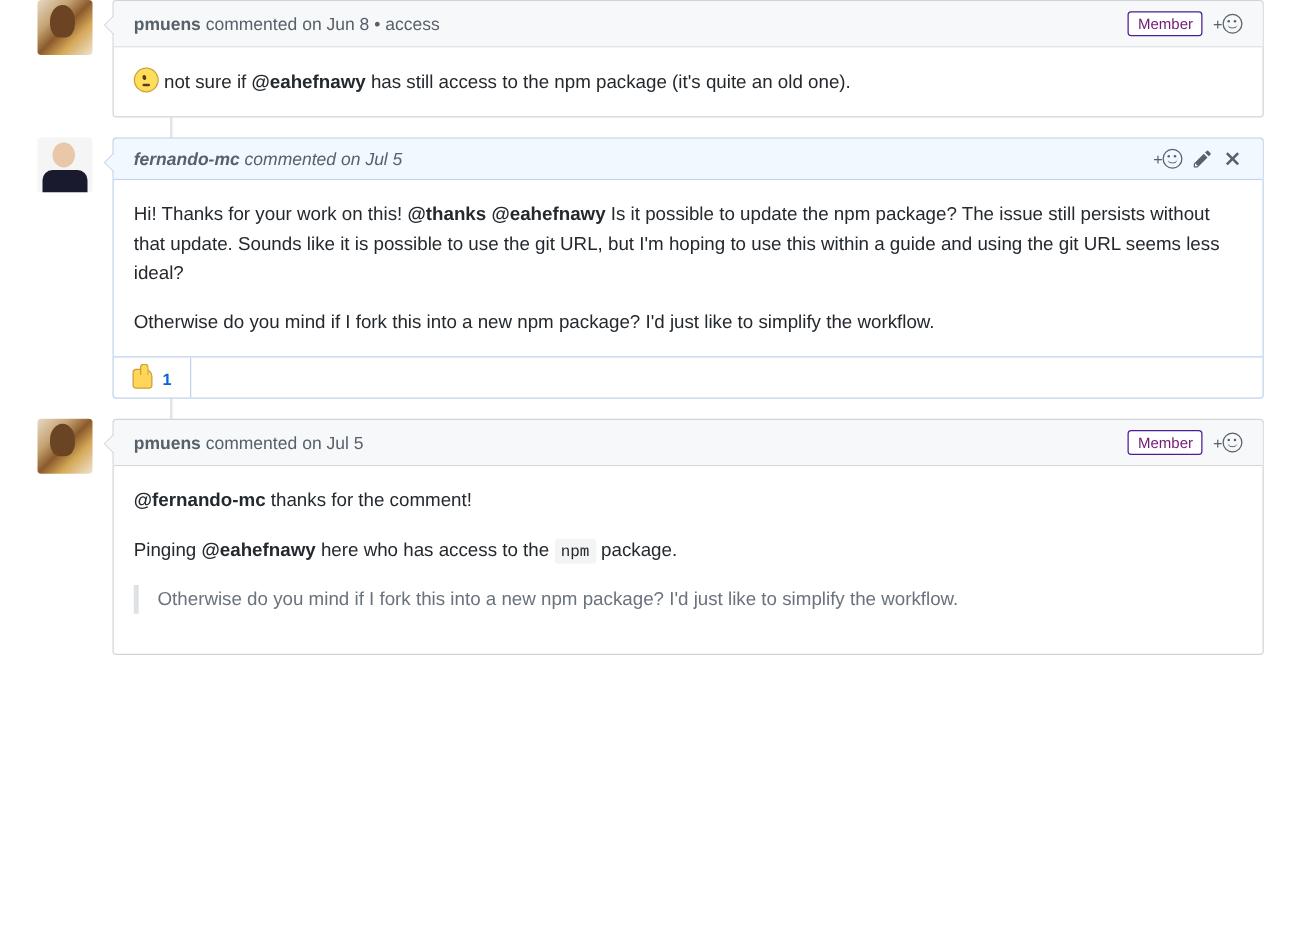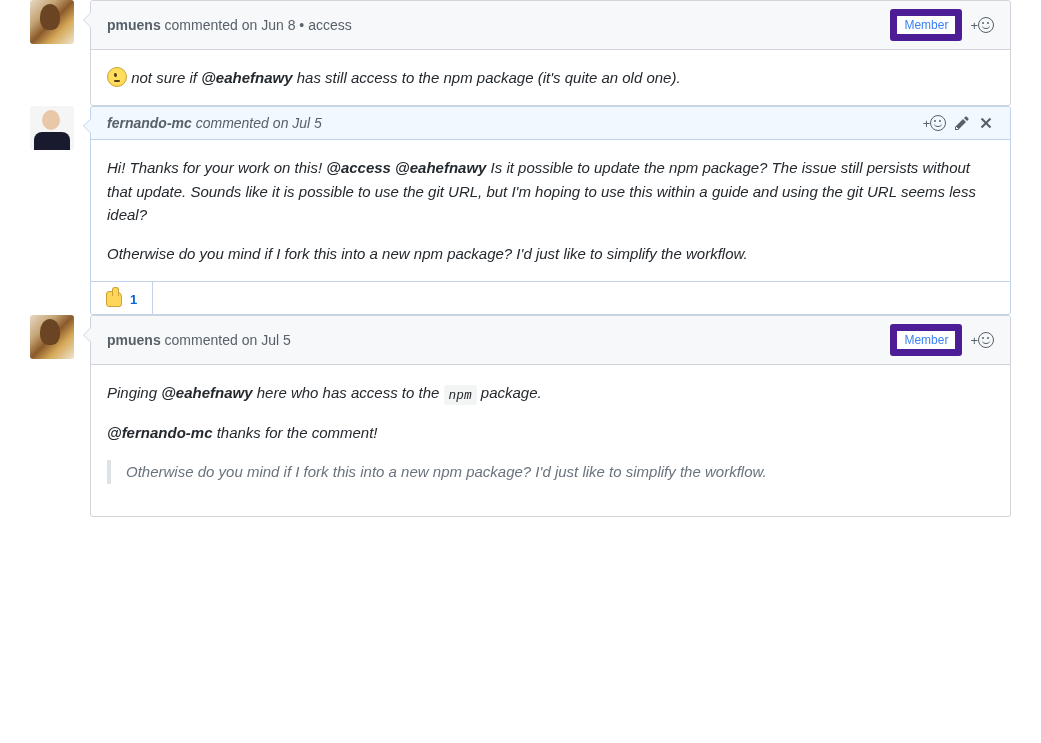--- a/index.html
+++ b/index.html
@@ -18,20 +18,21 @@
     left: 106px;
     top: 0;
     bottom: 0;
     width: 2px;
     background: #e1e4e8;
     z-index: 0;
   }
   .comment-wrapper {
     display: flex;
     position: relative;
+    margin-bottom: 16px;
     z-index: 1;
   }
   .avatar {
     width: 44px;
     height: 44px;
     border-radius: 3px;
     margin-right: 16px;
     flex-shrink: 0;
     overflow: hidden;
   }
@@ -119,25 +120,25 @@
     cursor: pointer;
   }
   .comment-header .timestamp { margin-left: 4px; cursor: pointer; }
   .header-right {
     margin-left: auto;
     display: flex;
     align-items: center;
     gap: 8px;
   }
   .badge {
-    border: 7px solid #4c1d95;
+    border: 1px solid #4c1d95;
     border-radius: 3px;
     padding: 2px 7px;
     font-size: 12px;
-    color: #3b82f6;
+    color: #701a75;
     background: #fff;
   }
   .add-reaction {
     display: inline-flex;
     align-items: center;
     color: #586069;
     cursor: pointer;
     font-size: 13px;
   }
   .smiley-icon {
@@ -168,21 +169,21 @@
     color: #586069;
     cursor: pointer;
     display: inline-flex;
   }
   .comment-body {
     padding: 16px;
     font-size: 15px;
     line-height: 1.55;
     color: #24292e;
   }
-  .comment-body p { margin-bottom: 16px; font-style: italic; }
+  .comment-body p { margin-bottom: 16px; }
   .comment-body p:last-child { margin-bottom: 0; }
   .mention {
     font-weight: 600;
     color: #24292e;
     cursor: pointer;
   }
   code.inline {
     background: rgba(27,31,35,0.05);
     border-radius: 3px;
     font-size: 85%;
@@ -305,21 +306,21 @@
           </span>
           <span class="icon-btn">
             <svg class="x-svg" viewBox="0 0 12 16" fill="currentColor">
                 <path d="M7.48 8l3.75 3.75-1.48 1.48L6 9.48l-3.75 3.75-1.48-1.48L4.52 8 .77 4.25l1.48-1.48L6 6.52l3.75-3.75 1.48 1.48z"></path>
               </svg>
           </span>
         </div>
       </div>
       <div class="comment-body">
         <p>
-          <span>Hi! Thanks for your work on this! </span><a class="mention">@access</a><span> </span><a class="mention">@eahefnawy</a><span> Is it possible to update the npm package? The issue still persists without that update. Sounds like it is possible to use the git URL, but I'm hoping to use this within a guide and using the git URL seems less ideal?</span>
+          <span>Hi! Thanks for your work on this! </span><a class="mention">@thanks</a><span> </span><a class="mention">@eahefnawy</a><span> Is it possible to update the npm package? The issue still persists without that update. Sounds like it is possible to use the git URL, but I'm hoping to use this within a guide and using the git URL seems less ideal?</span>
         </p>
         <p>Otherwise do you mind if I fork this into a new npm package? I'd just like to simplify the workflow.</p>
       </div>
       <div class="reaction-bar">
         <span class="reaction-pill">
           <span class="thumb-emoji"></span>
           <span>1</span>
         </span>
       </div>
     </div>
@@ -333,24 +334,24 @@
         <span>&nbsp;</span>
         <span>commented</span>
         <span class="timestamp">on Jul 5</span>
         <div class="header-right">
           <span class="badge">Member</span>
           <span class="add-reaction">+<span class="smiley-icon"></span></span>
         </div>
       </div>
       <div class="comment-body">
         <p>
-          <span>Pinging </span><a class="mention">@eahefnawy</a><span> here who has access to the </span><code class="inline">npm</code><span> package.</span>
+          <a class="mention">@fernando-mc</a><span> thanks for the comment!</span>
         </p>
         <p>
-          <a class="mention">@fernando-mc</a><span> thanks for the comment!</span>
+          <span>Pinging </span><a class="mention">@eahefnawy</a><span> here who has access to the </span><code class="inline">npm</code><span> package.</span>
         </p>
         <blockquote class="md-quote">
           <p>Otherwise do you mind if I fork this into a new npm package? I'd just like to simplify the workflow.</p>
         </blockquote>
       </div>
     </div>
   </div>
 
 </div>
 

